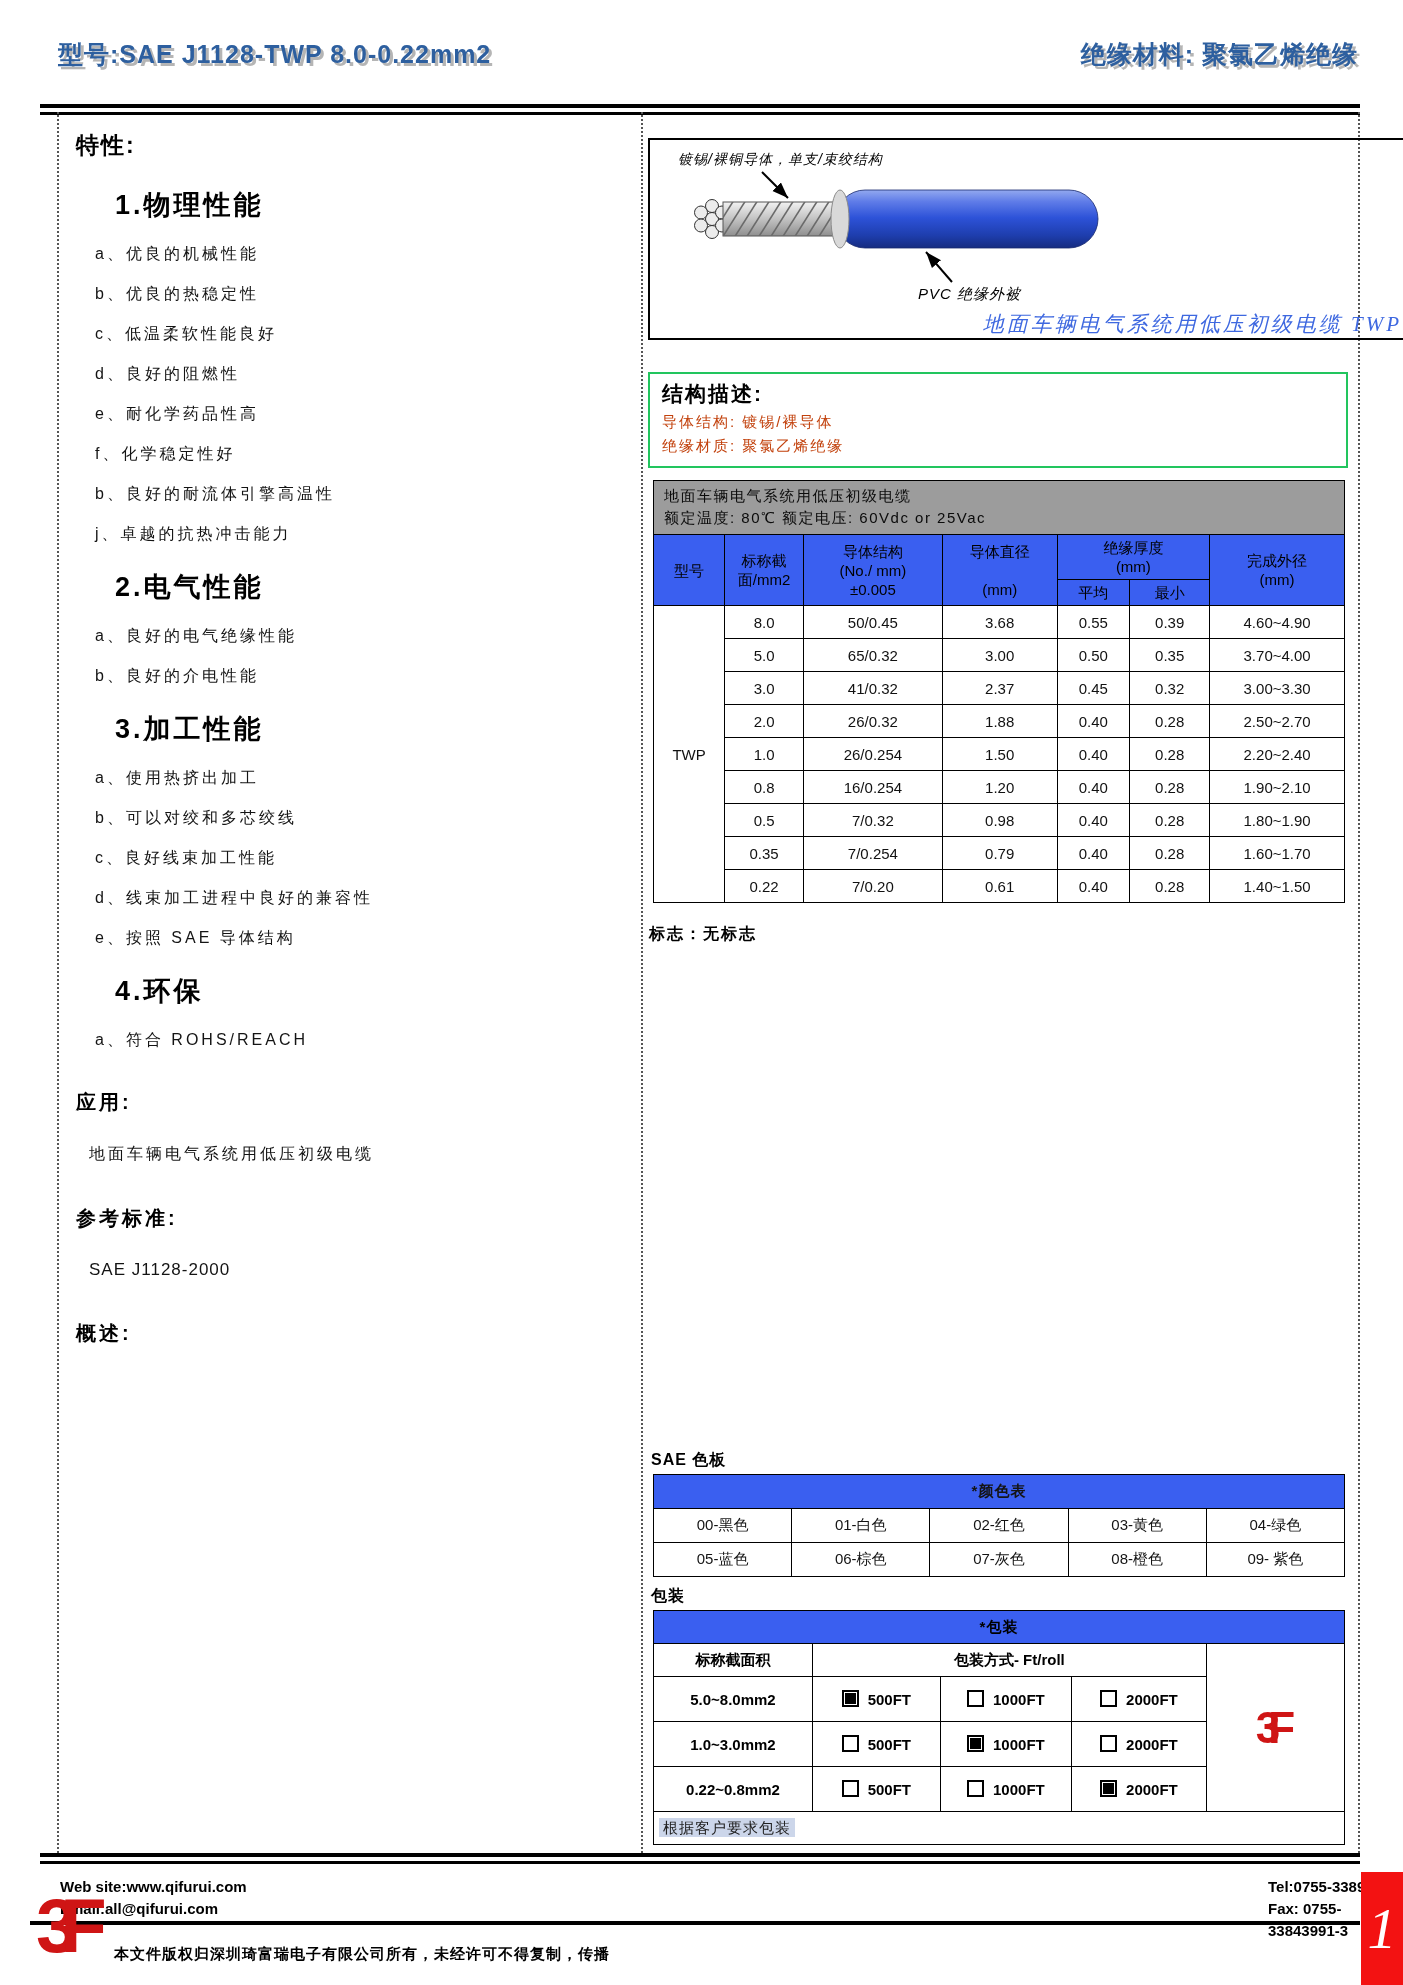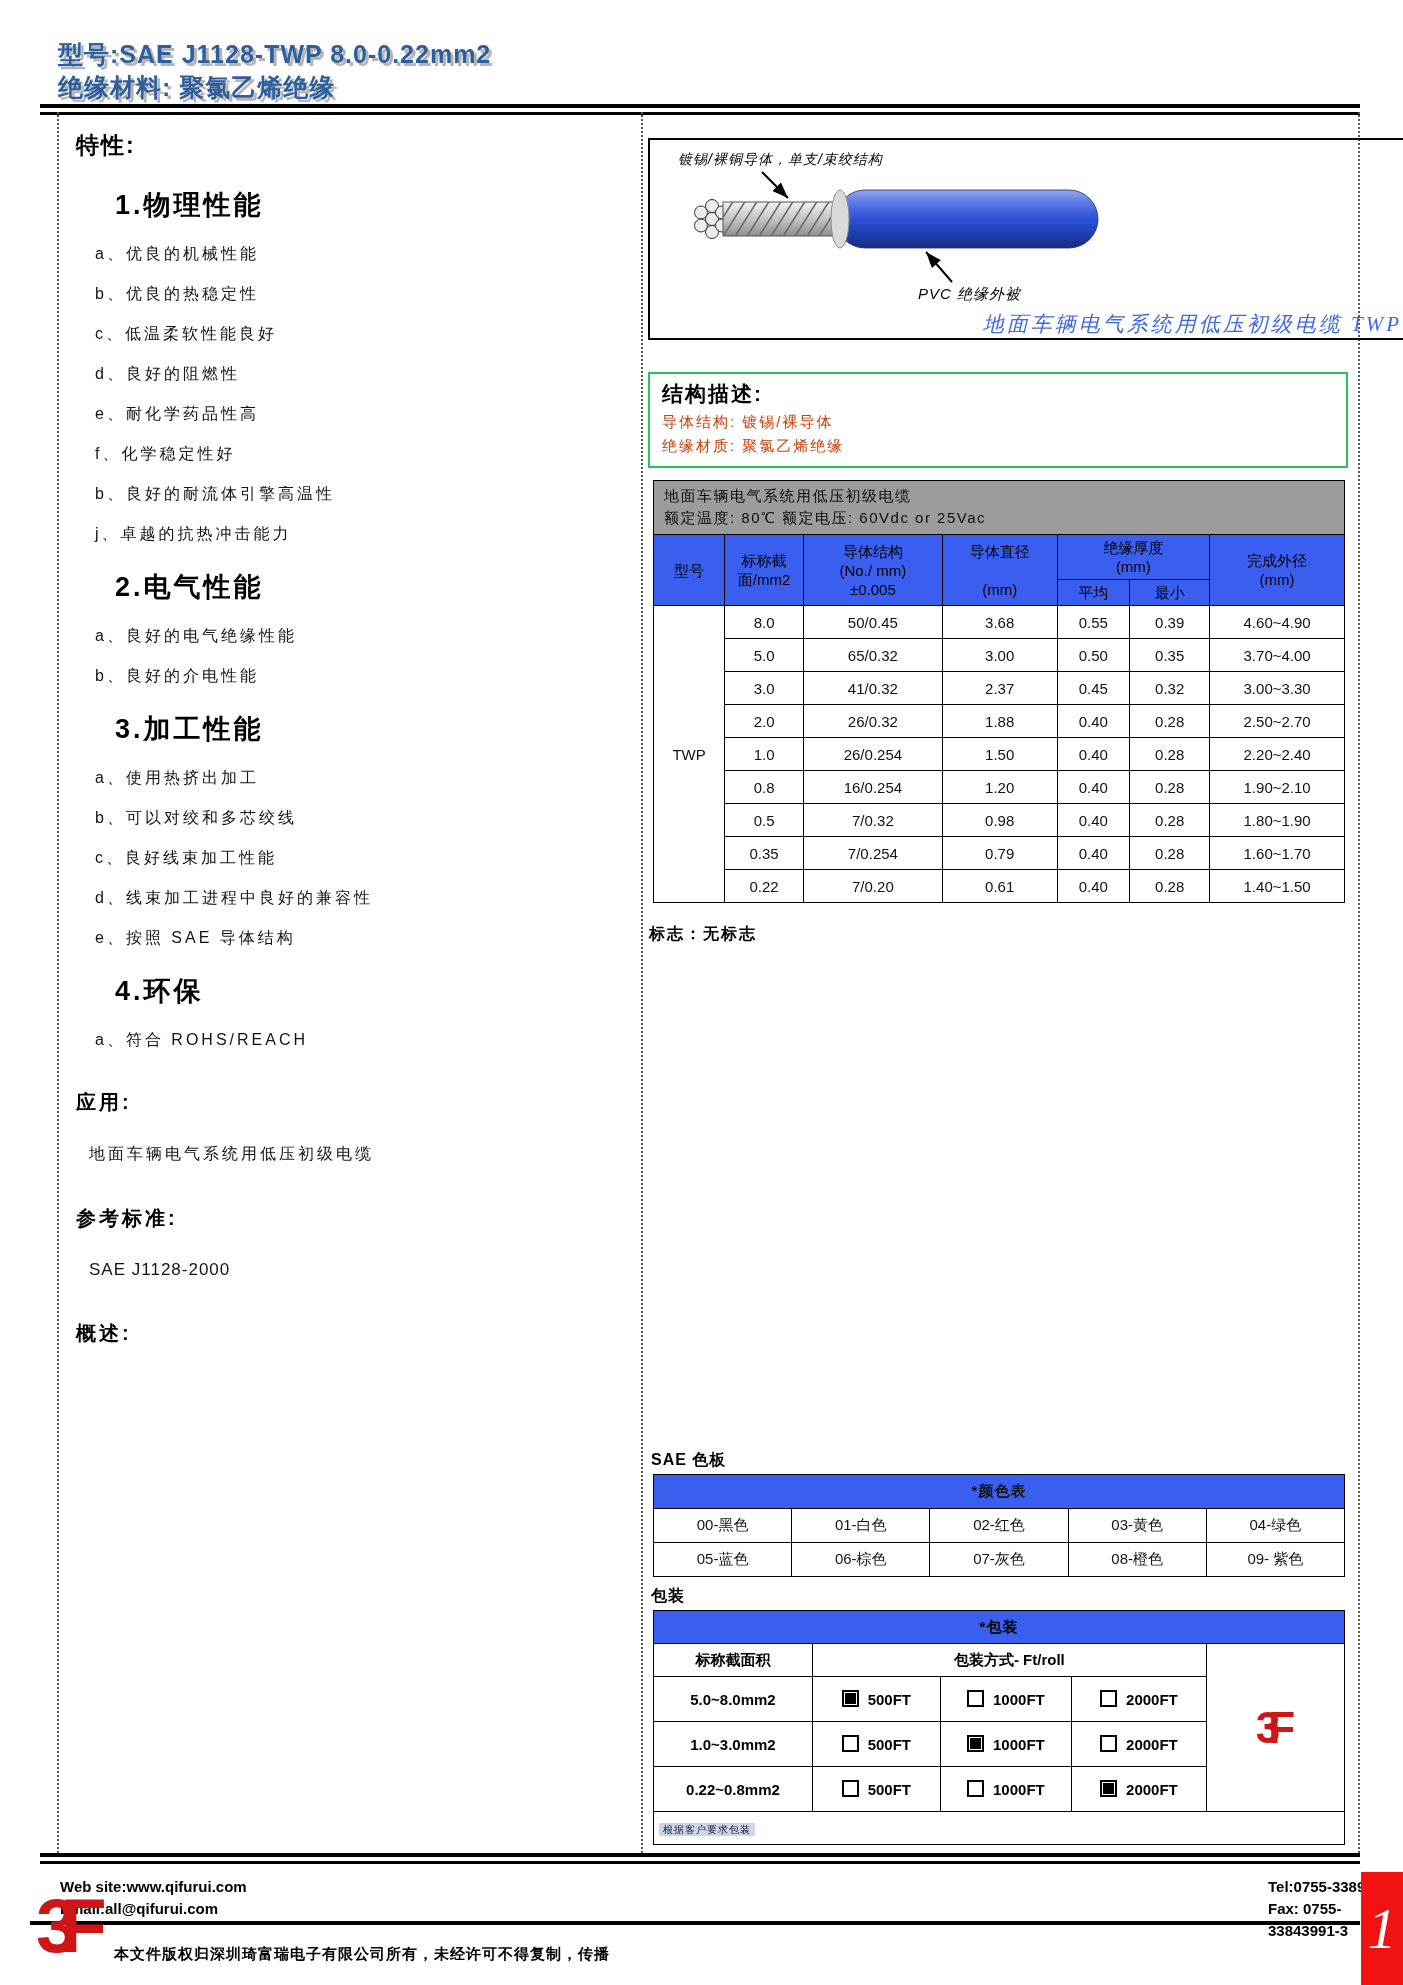--- a/index.html
+++ b/index.html
@@ -1,20 +1,20 @@
 <!DOCTYPE html>
 <html><head>
 <meta charset="utf-8">
 <style>
   html,body{margin:0;padding:0;background:#9a9a9a;}
   .page{position:relative;width:1403px;height:1985px;background:#fff;margin:0 auto;
         font-family:"Liberation Sans",sans-serif;color:#000;overflow:hidden;}
 
   
-  .hdr{position:absolute;top:38px;left:58px;width:1300px;display:flex;justify-content:space-between;flex-direction:column;}
+  .hdr{position:absolute;top:38px;left:58px;width:1300px;display:flex;justify-content:space-between;}
   .hdr-left,.hdr-right{font-size:25px;font-weight:bold;color:#2d5f9f;letter-spacing:1px;
         text-shadow:3px 3px 0 #b5b5b5;white-space:nowrap;}
   .rule-top{position:absolute;left:40px;top:104px;width:1320px;height:4px;
         border-top:4px solid #000;border-bottom:3px solid #000;}
   .rule-bottom{position:absolute;left:40px;top:1853px;width:1320px;height:4px;
         border-top:4px solid #000;border-bottom:3px solid #000;}
   .vline{position:absolute;top:112px;height:1741px;width:0;border-left:2px dotted #555;}
   #vl-left{left:57px}#vl-mid{left:641px}#vl-right{left:1358px}
 
   
@@ -65,21 +65,21 @@
   table.pack .hrow td{height:30px;}
   .pack-sub{font-weight:bold;height:30px;}
   .pack-size{font-weight:bold;height:42px;}
   .pack-opt{font-weight:bold;}
   .cb{display:inline-block;width:13px;height:13px;border:2px solid #000;background:#fff;
         vertical-align:-2px;margin-right:9px;}
   .cb.filled{background:#000;box-shadow:inset 0 0 0 1px #fff;}
   .logo3f{font-weight:800;color:#cf1515;font-size:44px;line-height:44px;white-space:nowrap;}
   .logo3f .l2{margin-left:-12px;}
   .pack-note-cell{text-align:left !important;height:30px;}
-  .pack-note{background:#ccd6ea;padding:1px 4px;margin-left:4px;font-size:10px;letter-spacing:1px;color:#222;}
+  .pack-note{background:#ccd6ea;padding:1px 4px;margin-left:4px;font-size:15px;letter-spacing:1px;color:#222;}
 
   
   .foot-left{position:absolute;left:60px;top:1876px;font-size:15px;font-weight:bold;line-height:22px;}
   .foot-right{position:absolute;left:1268px;top:1876px;font-size:15px;font-weight:bold;line-height:22px;}
   .foot-rule{position:absolute;left:30px;top:1921px;width:1330px;height:4px;background:#000;}
   .foot-logo{position:absolute;left:36px;top:1890px;font-size:76px;font-weight:800;color:#cf1515;line-height:72px;}
   .foot-logo .l2{margin-left:-18px;}
   .copyright{position:absolute;left:114px;top:1945px;font-size:15px;font-weight:600;letter-spacing:1px;}
   .page-box{position:absolute;left:1361px;top:1872px;width:42px;height:113px;background:#f31212;
         color:#fff;display:flex;align-items:center;justify-content:center;

